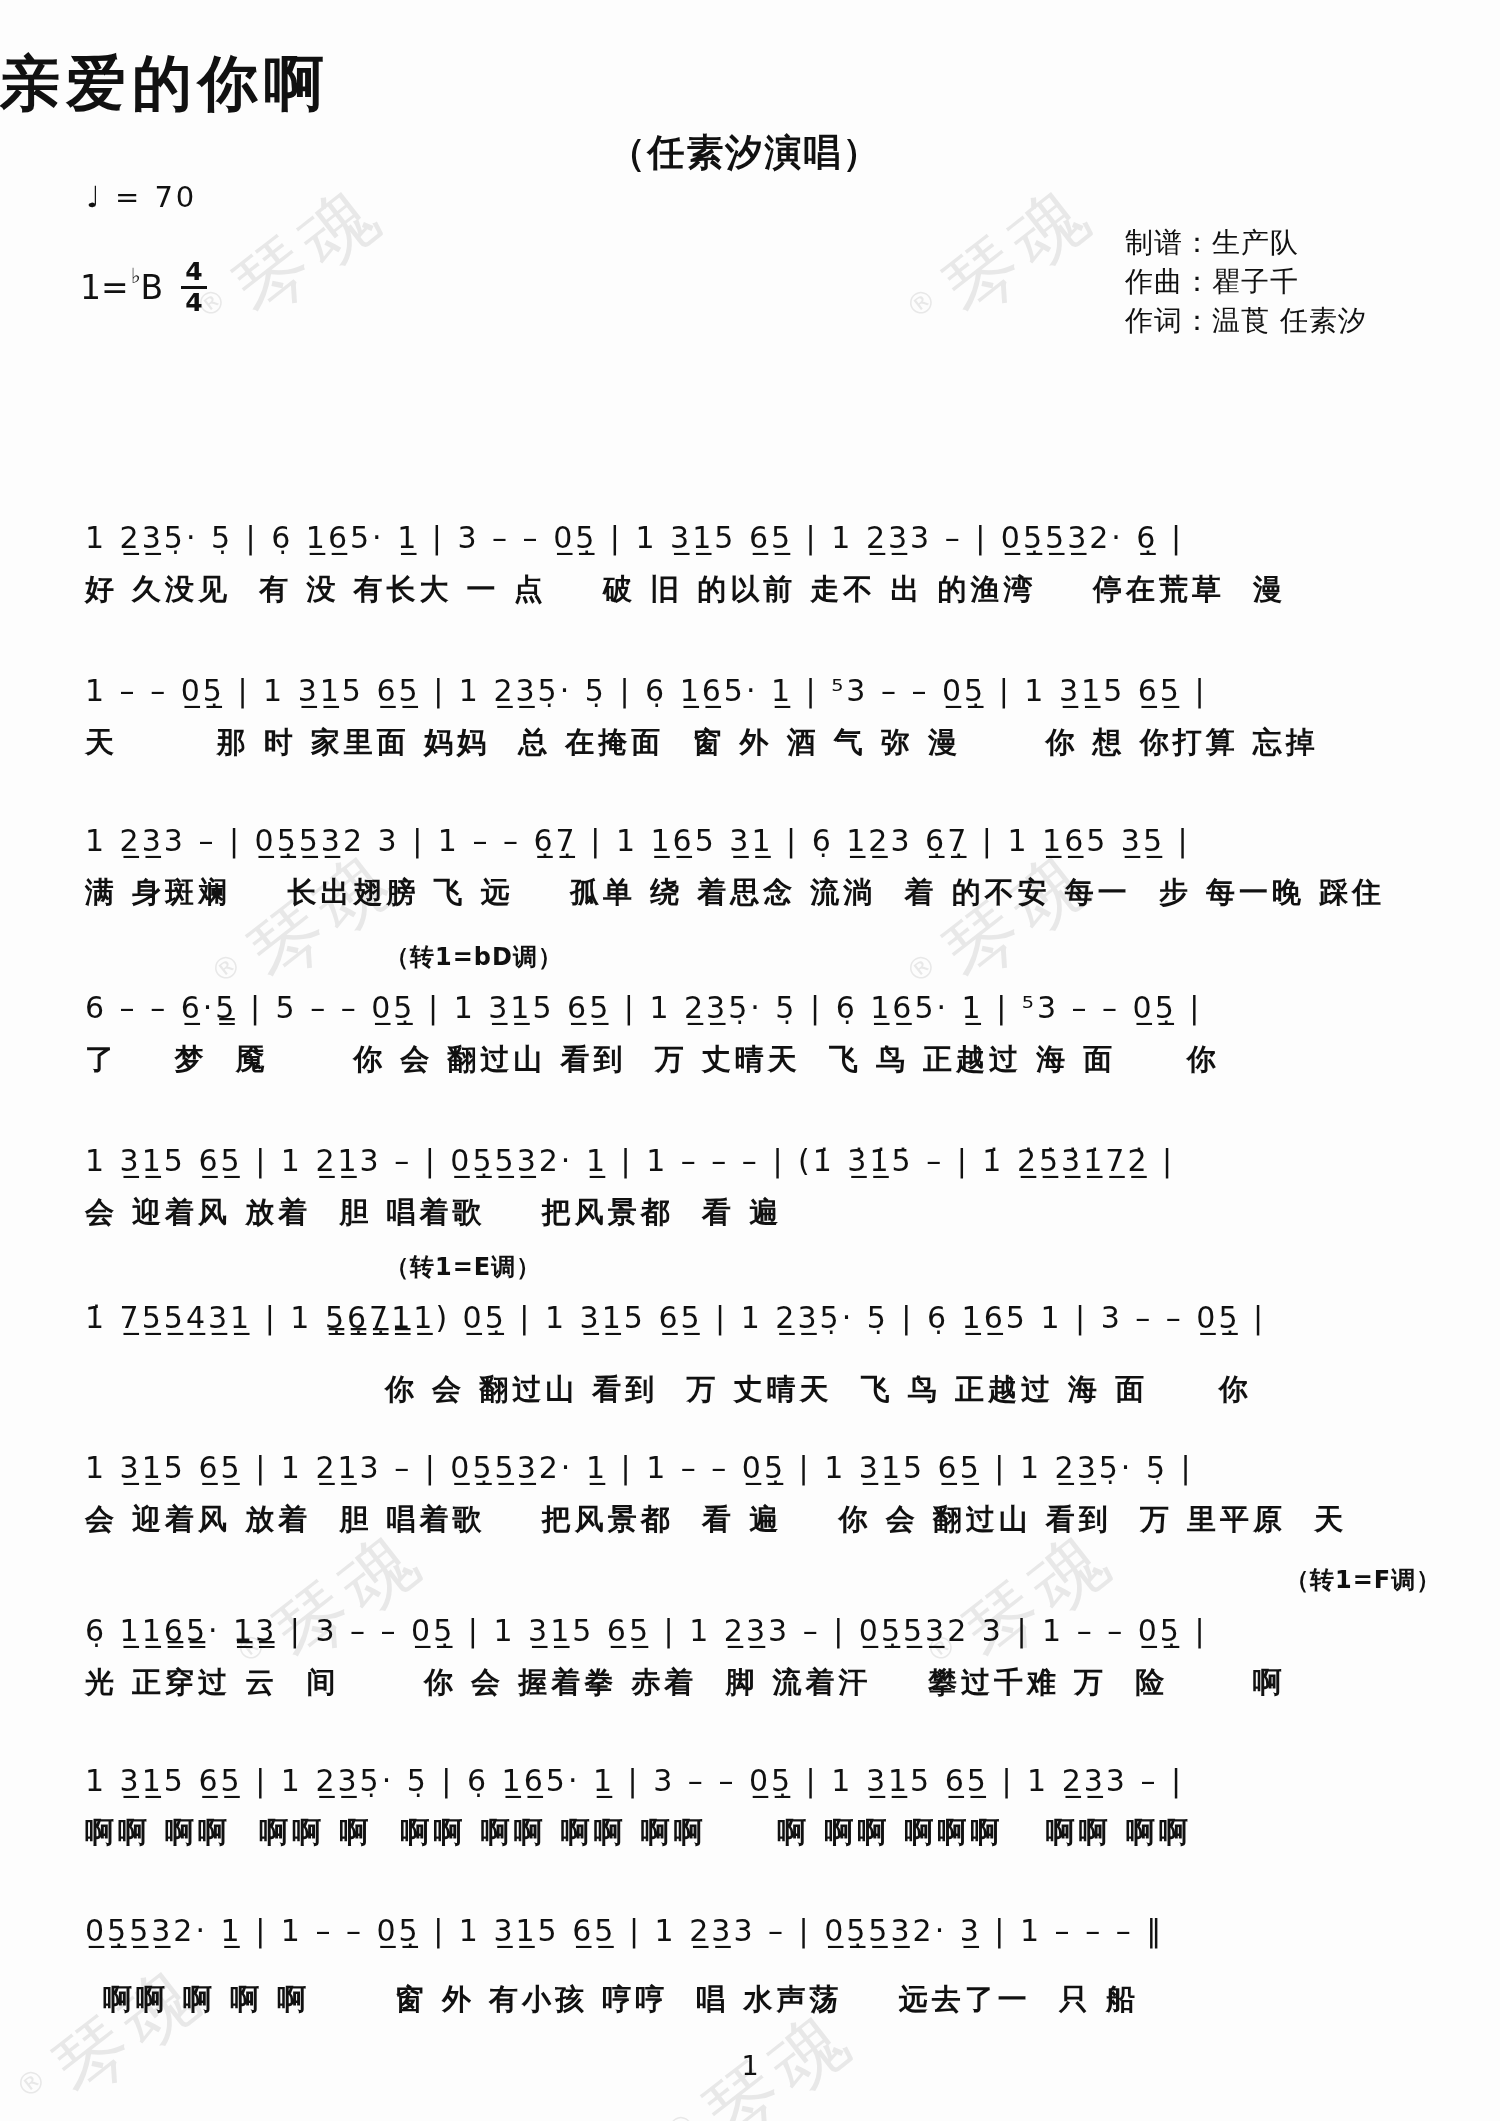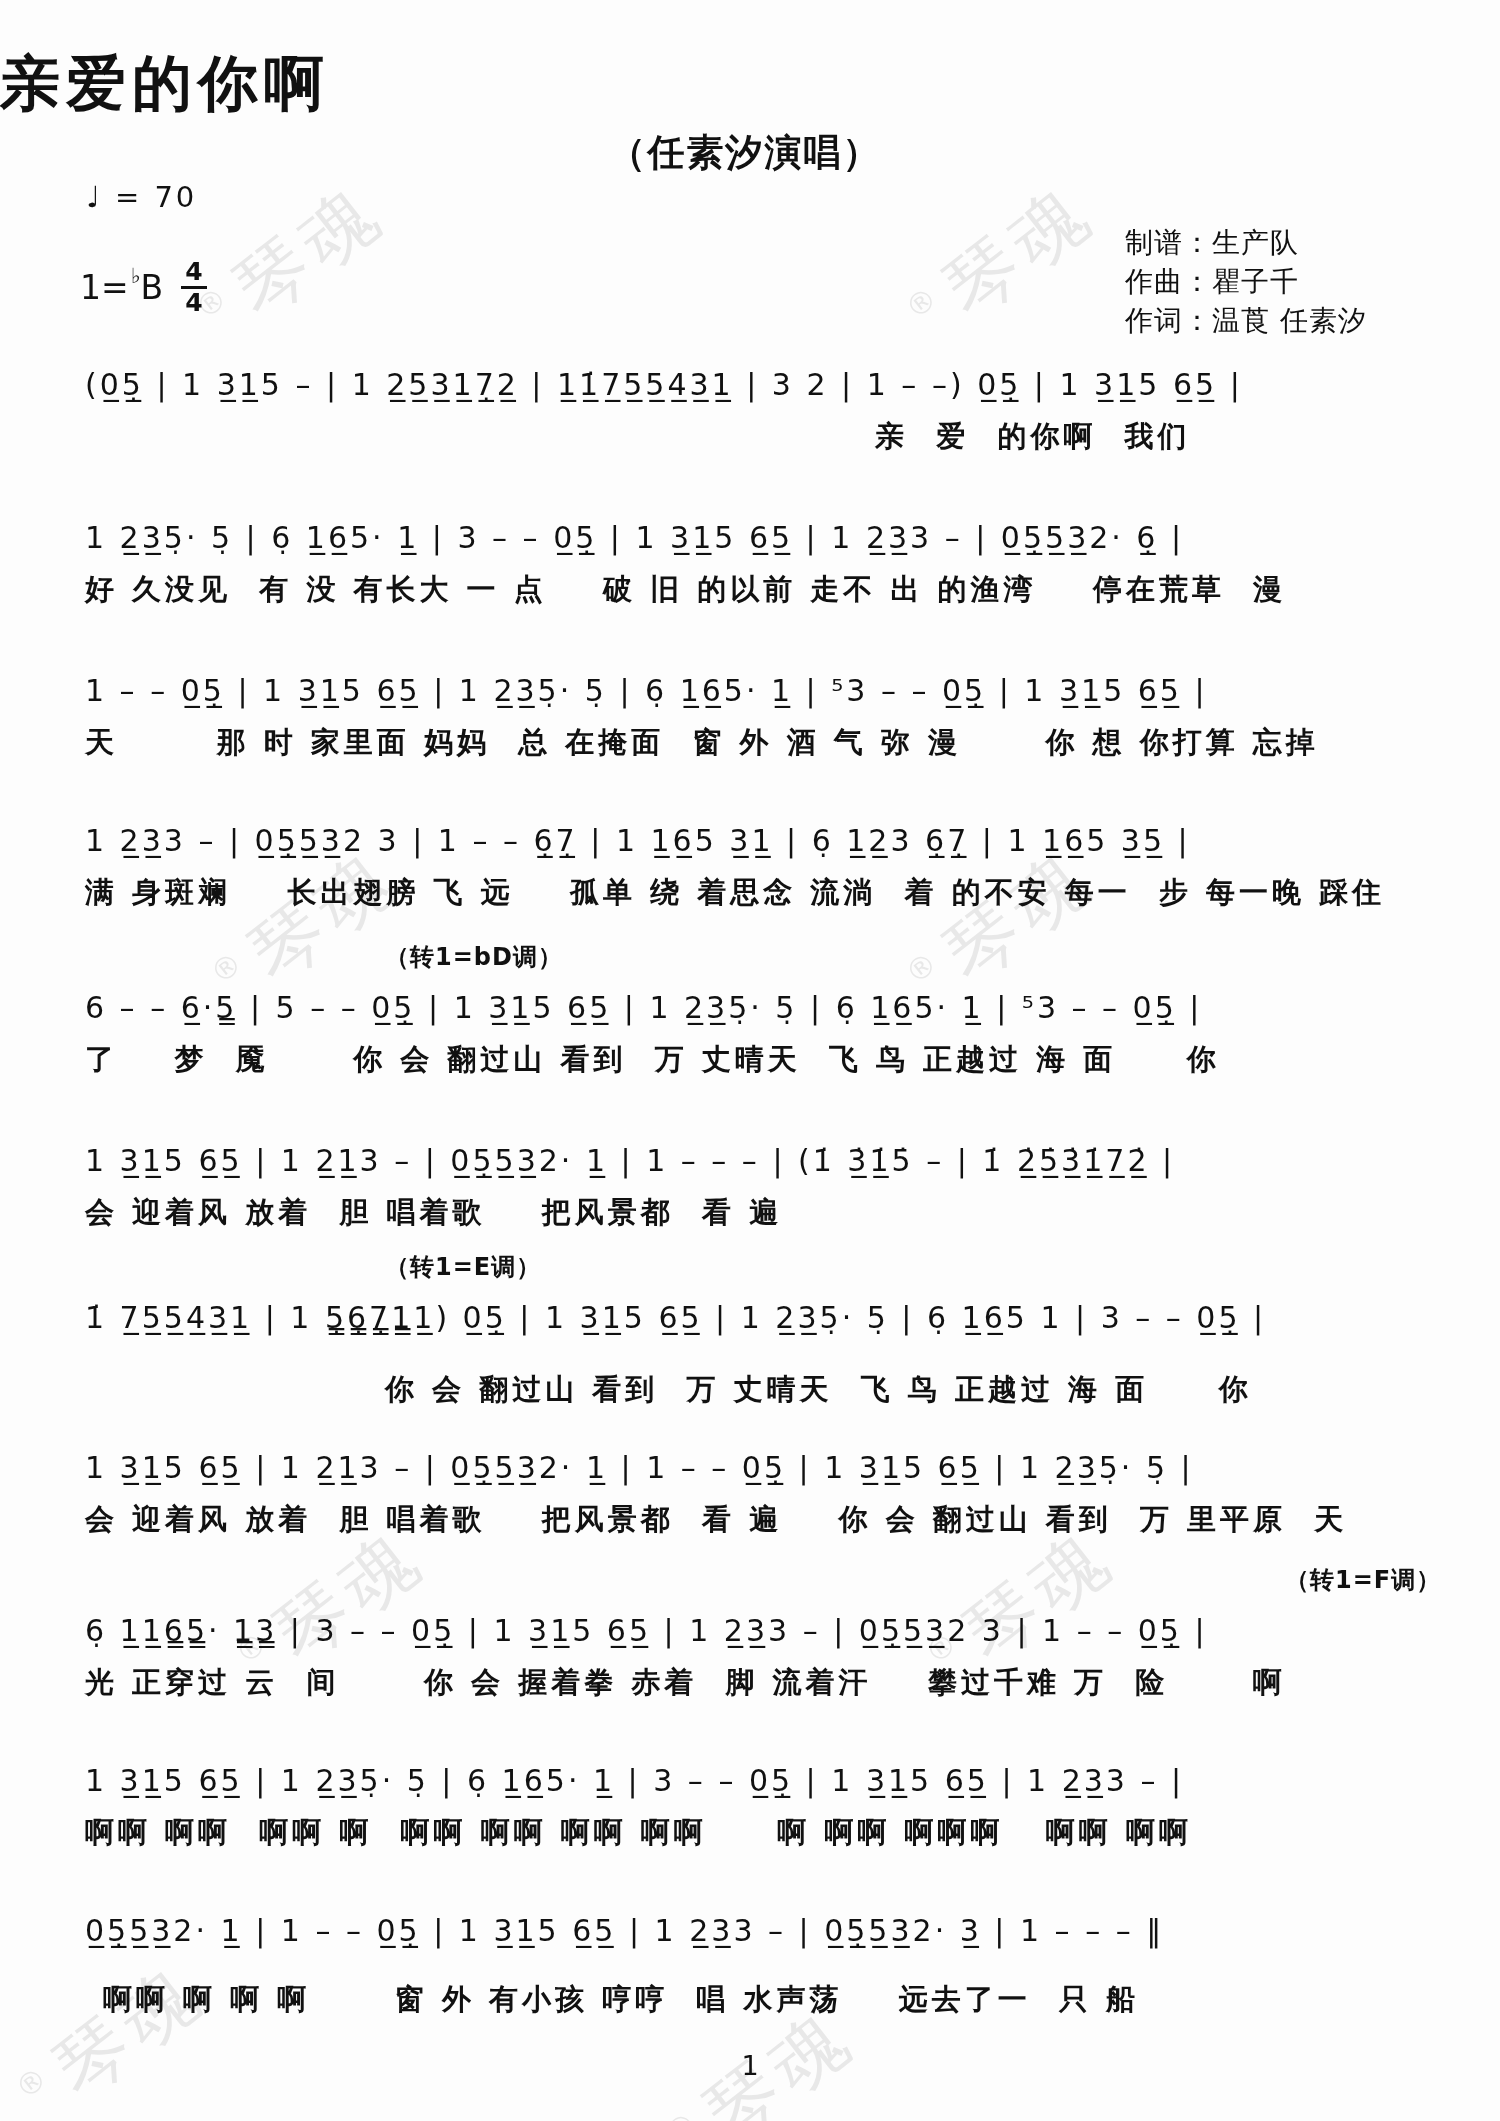--- a/index.html
+++ b/index.html
@@ -56,24 +56,20 @@
       <span class="mt">4</span>
       <span class="mb">4</span>
     </span>
   </div>
   <div class="credits">
     <div>制谱：生产队</div>
     <div>作曲：瞿子千</div>
     <div>作词：温莨  任素汐</div>
   </div>
 
-  <div class="system" style="top:362px;">
-    <div class="notes">(0̲5̲̣ | 1 3̲1̲5 – | 1 2̲5̲3̲1̲7̲̣2̲ | 1̲1̲̇7̲5̲5̲4̲3̲1̲ | 3 2 | 1 – –) 0̲5̲̣ | 1 3̲1̲5 6̲5̲ |</div>
-    <div class="lyrics pad1">亲  爱  的你啊  我们</div>
-  </div>
 
   <div class="system" style="top:515px;">
     <div class="notes">1 2̲3̲5̣· 5̣ | 6̣ 1̲6̲5· 1̲ | 3 – – 0̲5̲̣ | 1 3̲1̲5 6̲5̲ | 1 2̲3̲3 – | 0̲5̲̣5̲3̲2· 6̲̣ |</div>
     <div class="lyrics">好 久没见  有 没 有长大 一 点    破 旧 的以前 走不 出 的渔湾    停在荒草  漫</div>
   </div>
 
   <div class="system" style="top:668px;">
     <div class="notes">1 – – 0̲5̲̣ | 1 3̲1̲5 6̲5̲ | 1 2̲3̲5̣· 5̣ | 6̣ 1̲6̲5· 1̲ | ⁵3 – – 0̲5̲̣ | 1 3̲1̲5 6̲5̲ |</div>
     <div class="lyrics">天       那 时 家里面 妈妈  总 在掩面  窗 外 酒 气 弥 漫      你 想 你打算 忘掉</div>
   </div>

